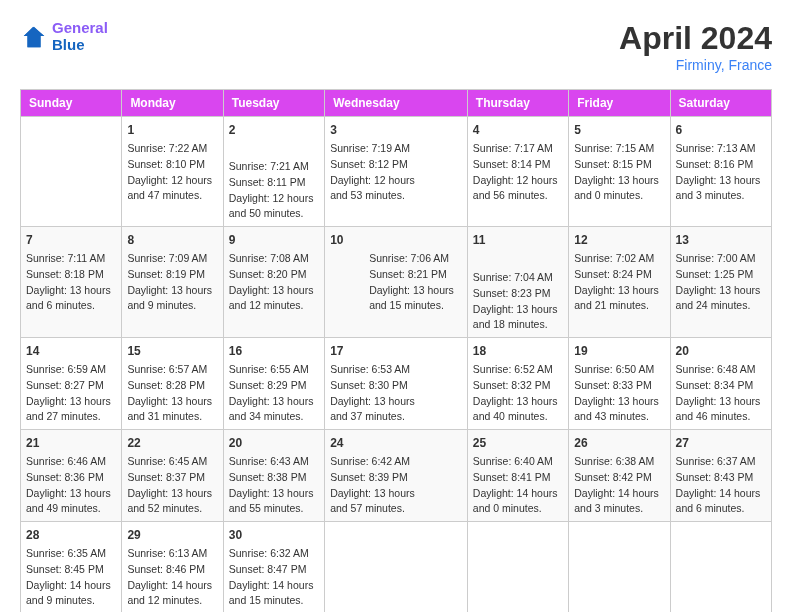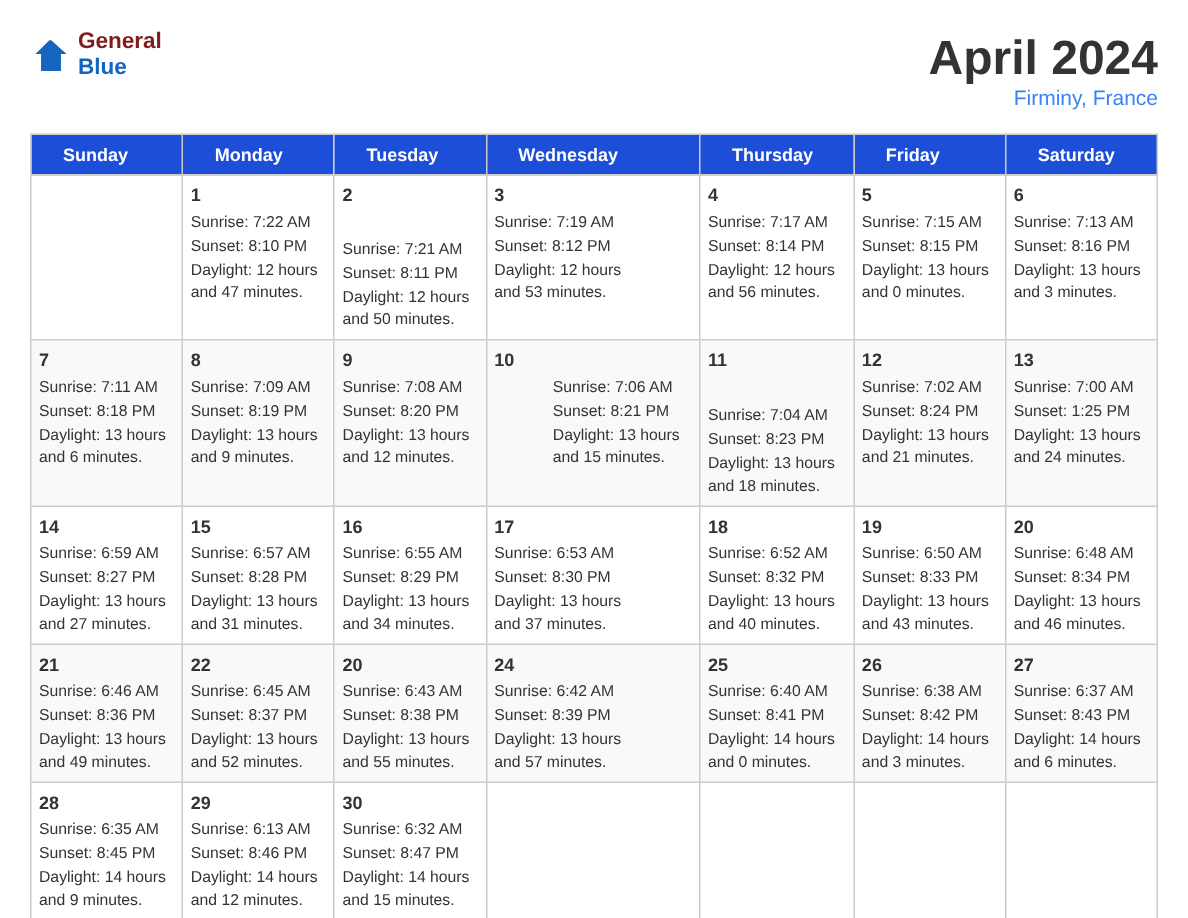--- a/index.html
+++ b/index.html
@@ -37,23 +37,23 @@
     .location {
       font-size: 14px;
       color: #3b82f6;
     }
     table {
       width: 100%;
       border-collapse: collapse;
       font-size: 11px;
     }
     thead tr th {
-      background-color: #1d4ed8;
+      background-color: #d946ef;
       color: white;
-      padding: 6px 21px;
+      padding: 6px 8px;
       text-align: left;
       font-size: 12px;
       font-weight: bold;
       border: 1px solid #ccc;
     }
     tbody tr td {
       border: 1px solid #ccc;
       vertical-align: top;
       padding: 4px 5px;
       min-height: 80px;
@@ -87,21 +87,21 @@
 
 <div class="header">
   <div class="logo">
     <svg class="logo-icon" viewBox="0 0 30 30">
       <polygon points="15,4 26,14 22,14 22,26 8,26 8,14 4,14" fill="#1565c0"></polygon>
       <polygon points="15,2 28,15 23,15 23,27 7,27 7,15 2,15" fill="none" stroke="#1565c0" stroke-width="0"></polygon>
       <path d="M14 4 L26 14 L22 14 L22 26 L8 26 L8 14 L4 14 Z" fill="#1565c0"></path>
     </svg>
     <div>
       <div style="display:flex; flex-direction:column; line-height:1.1;">
-        <span style="font-size:15px; font-weight:bold; color:#7f1d1d;">General</span>
+        <span style="font-size:15px; font-weight:bold; color:#8b5cf6;">General</span>
         <span style="font-size:15px; font-weight:bold; color:#1565c0;">Blue</span>
       </div>
     </div>
   </div>
   <div class="title-block">
     <div class="month-year">April 2024</div>
     <div class="location">Firminy, France</div>
   </div>
 </div>
 

